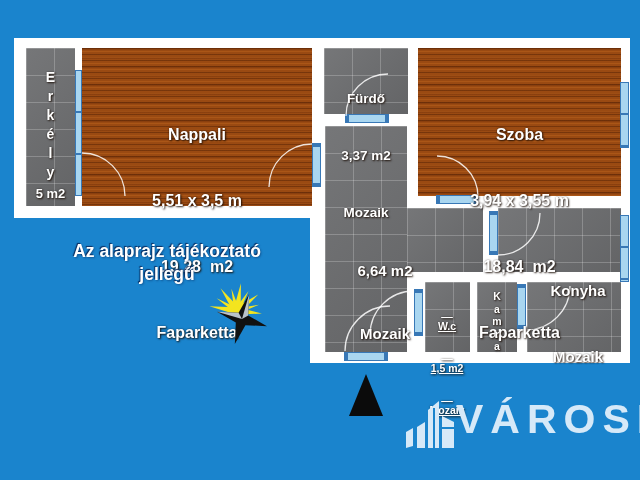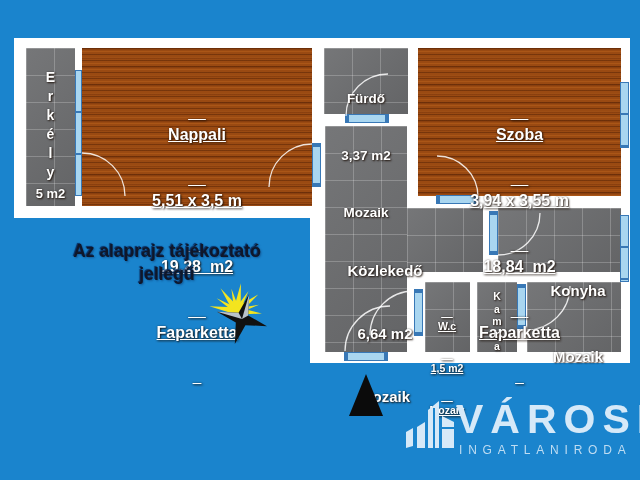--- a/index.html
+++ b/index.html
@@ -29,32 +29,32 @@
   }
   .win.vglass{background-image:repeating-linear-gradient(to bottom, rgba(0,0,0,0) 0 40px, #3878b6 40px 42px);}
   .win.vtick{background-image:repeating-linear-gradient(to bottom, rgba(0,0,0,0) 0 30px, #3878b6 30px 32px);}
   .win.hdoor{background-image:linear-gradient(to right, #3878b6 0 3px, rgba(0,0,0,0) 3px calc(100% - 3px), #3878b6 calc(100% - 3px) 100%);}
   .win.vdoor{background-image:linear-gradient(to bottom, #3878b6 0 3px, rgba(0,0,0,0) 3px calc(100% - 3px), #3878b6 calc(100% - 3px) 100%);}
   .room-label{
     position:absolute; color:#ffffff; font-weight:bold; text-align:center;
     text-shadow:1px 1px 2px rgba(25,10,0,.85), 0 0 2px rgba(0,0,0,.45);
     white-space:pre-wrap;
   }
-  .lbl-lg{font-size:16px; line-height:22px;text-decoration:underline;}
+  .lbl-lg{font-size:16px; line-height:22px;}
   .lbl-md{font-size:15px; line-height:21px;}
   .lbl-konyha{font-size:15px; line-height:22px;}
   .lbl-furdo{font-size:13.5px; line-height:19px;}
   .lbl-wc{font-size:10.5px; line-height:14px;text-decoration:underline;}
   .vletters{display:flex; flex-direction:column; align-items:center;}
   .vletters span{display:block;}
   .erkely-letters{font-size:14px; line-height:19px;}
   .erkely-area{font-size:13px; margin-top:2px;}
   .kamra-letters{font-size:10.5px; line-height:12.5px;}
   .note{
-    position:absolute; color:#0f172a; font-weight:bold; text-align:center;
+    position:absolute; color:#ffffff; font-weight:bold; text-align:center;
     font-size:17.5px; line-height:23px;
     text-shadow:-1px -1px 1px rgba(8,40,90,.95), 1px 1px 2px rgba(8,40,90,.45);
   }
   .north-arrow{
     position:absolute; width:0; height:0;
     border-left:17px solid transparent; border-right:17px solid transparent;
     border-bottom:42px solid #0b0b0b;
   }
   .logo-title{
     position:absolute; color:#d6e9f8; font-weight:bold;
@@ -131,21 +131,20 @@
   </div>
 
   <div class="room-label lbl-lg" style="left:418px;top:80px;width:203px;">
     <div>Szoba</div>
     <div>3,94 x 3,55 m</div>
     <div>18,84  m2</div>
     <div>Faparketta</div>
   </div>
 
   <div class="room-label lbl-md" style="left:325px;top:218px;width:120px;">
-    <div>Közlekedő</div>
     <div>6,64 m2</div>
     <div>Mozaik</div>
   </div>
 
   <div class="room-label lbl-konyha" style="left:518px;top:236px;width:120px;">
     <div>Konyha</div>
     <div>Mozaik</div>
   </div>
 
   <div class="room-label lbl-wc" style="left:423px;top:291px;width:48px;">
@@ -194,15 +193,14 @@
       <path d="M15 29 L23 24 L23 50 L15 50 Z"></path>
       <path d="M26 12 L37 3 L37 50 L26 50 Z"></path>
       <path d="M40 18 L52 24 L52 50 L40 50 Z"></path>
     </g>
     <g fill="#1a84cd">
       <rect x="31" y="10" width="2" height="40"></rect>
       <rect x="40" y="29" width="12" height="2"></rect>
     </g>
   </svg>
   <div class="logo-title" style="left:456px;top:399px;">VÁROSI</div>
-  <div class="logo-sub" style="left:459px;top:443px;">INGATLANIRODA</div>
 
 </div>
 
 </body></html>

